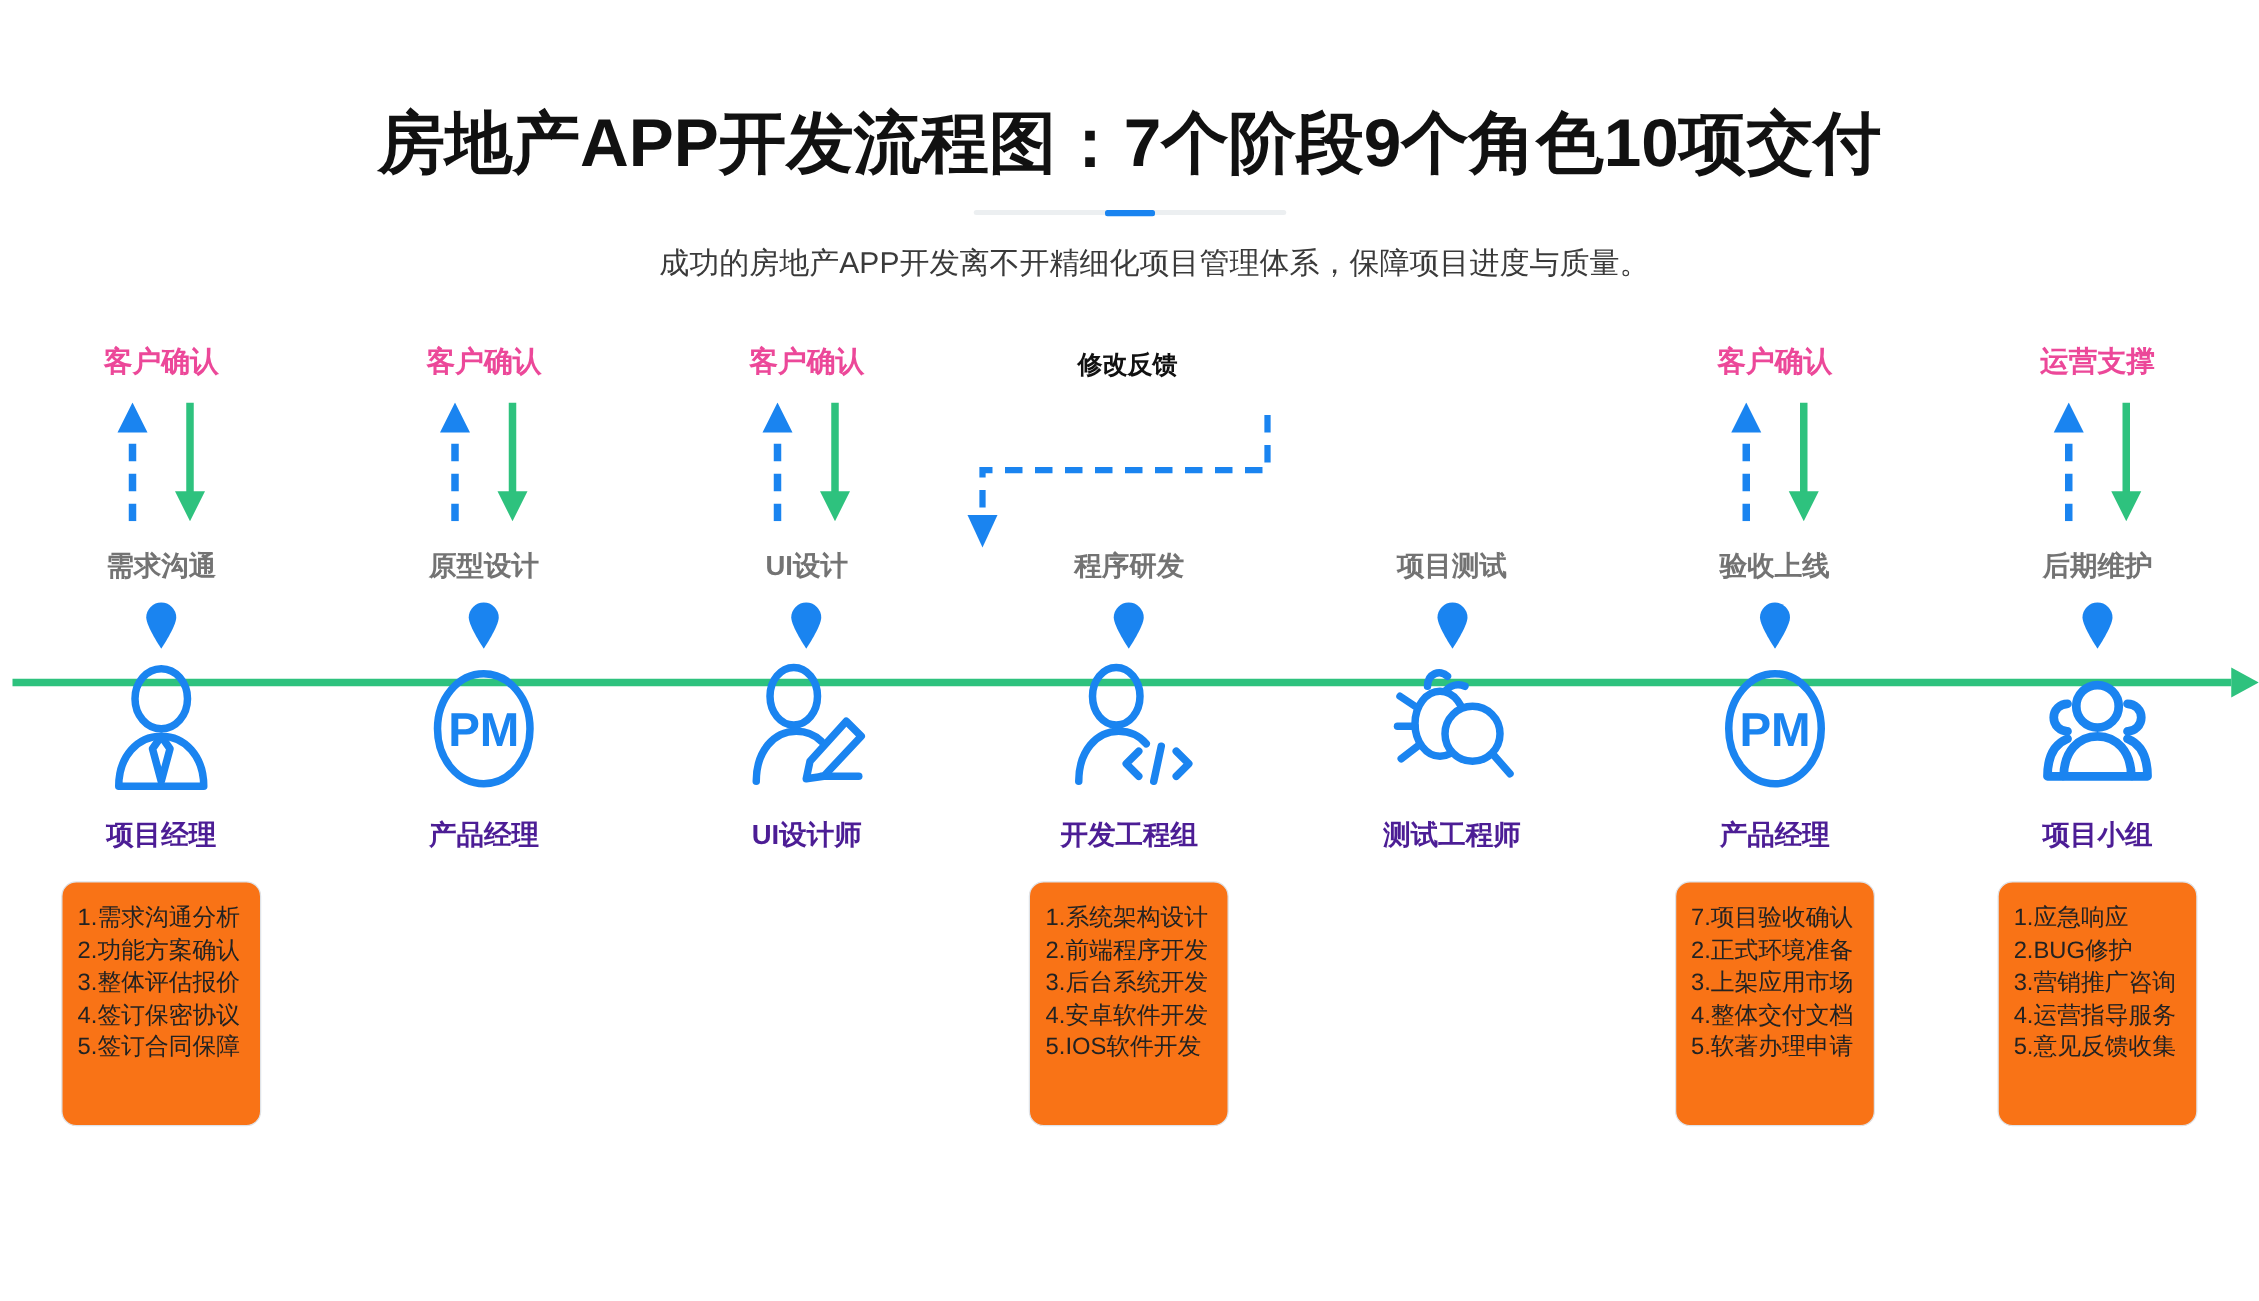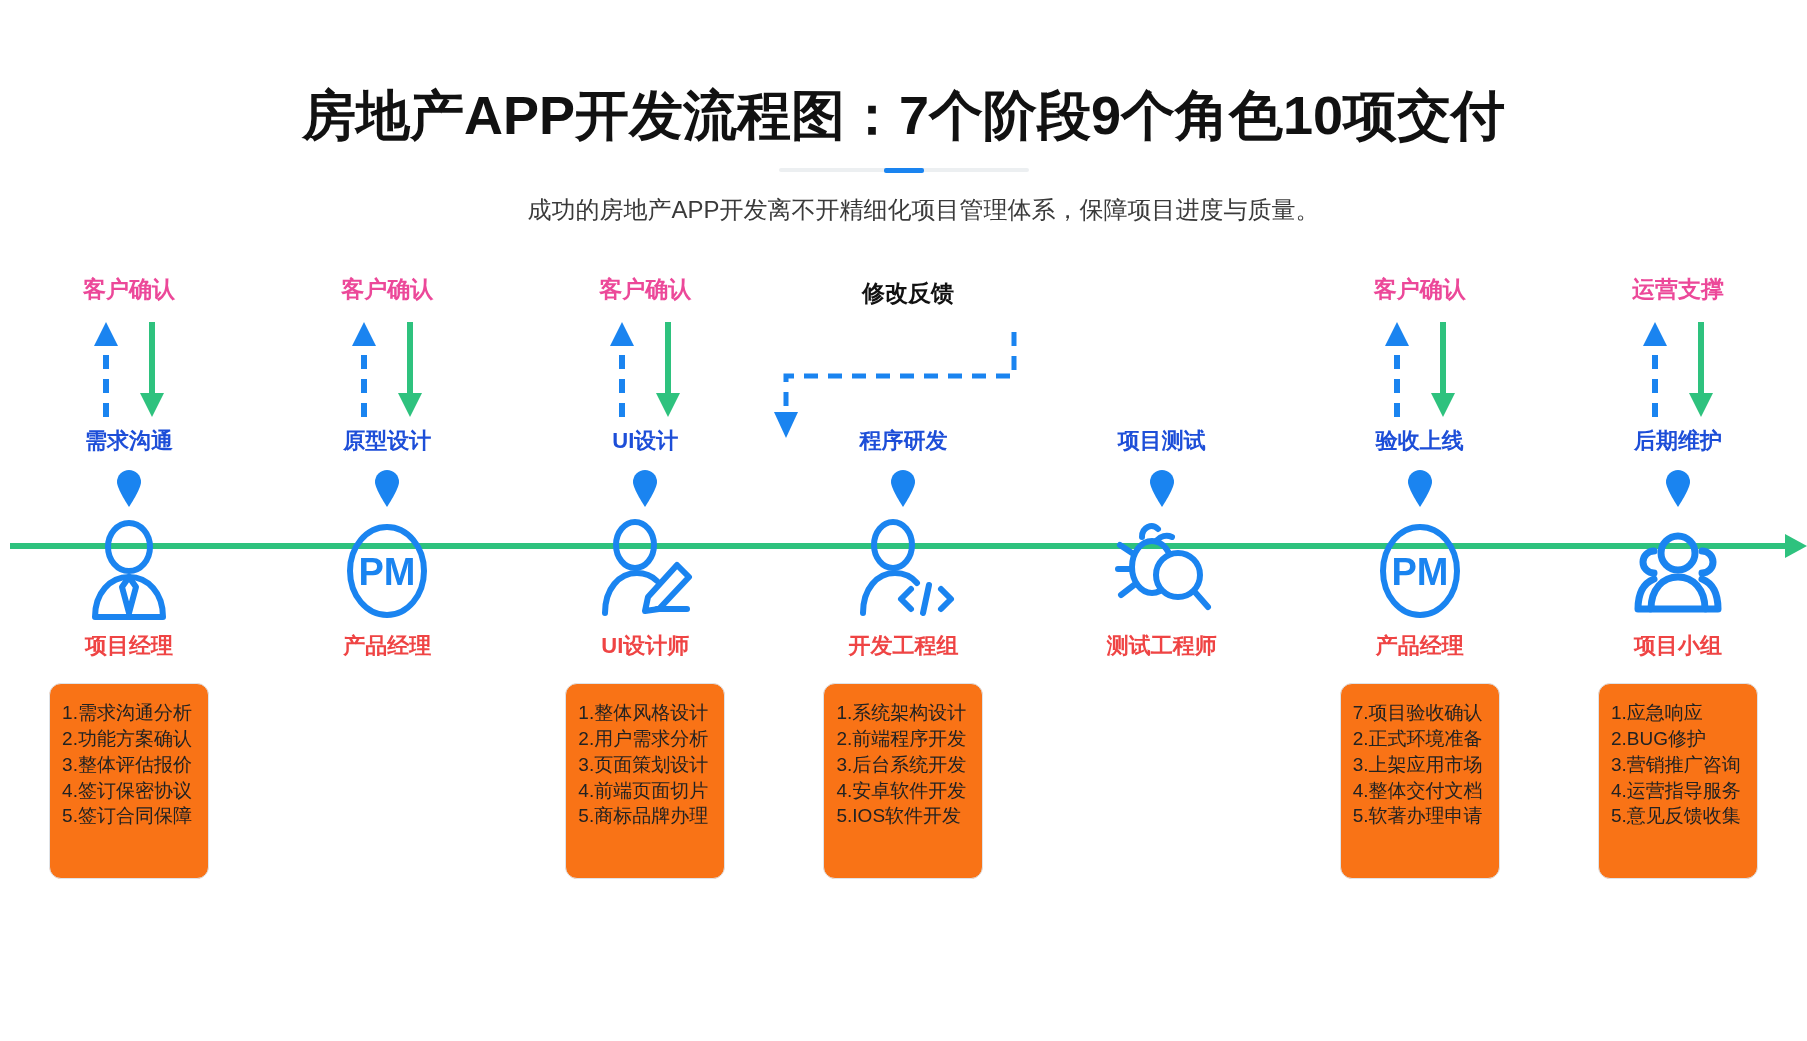--- a/index.html
+++ b/index.html
@@ -37,42 +37,42 @@
          align-items: center; }
 
   .phase-label { height: 34px; font-size: 23px; font-weight: 700; color: #ec4899;
                  line-height: 34px; white-space: nowrap; }
 
   .arrows { height: 95px; width: 72px; position: relative; margin-top: 16px; }
   .arrow { position: absolute; top: 0; width: 26px; height: 95px; }
   .arrow.up   { left: 0; }
   .arrow.down { right: 0; }
 
-  .stage-name { margin-top: 8px; height: 32px; font-size: 22px; font-weight: 700;
-                color: #1d4ed8; line-height: 32px; white-space: nowrap; }
+  .stage-name { margin-top: 20px; height: 32px; font-size: 22px; font-weight: 700;
+                color: #737373; line-height: 32px; white-space: nowrap; }
 
   .pin-slot { height: 58px; position: relative; width: 40px; }
   .pin { position: absolute; left: 50%; transform: translateX(-50%); top: 12px;
          width: 26px; height: 38px; }
 
   .role-icon { height: 108px; width: 108px; margin-top: 2px; }
   .role-icon svg { width: 108px; height: 108px; display:block; }
 
-  .role-name { margin-top: 6px; height: 30px; font-size: 22px; font-weight: 700;
-               color: #ef4444; line-height: 30px; white-space: nowrap; }
+  .role-name { margin-top: 16px; height: 30px; font-size: 22px; font-weight: 700;
+               color: #4c1d95; line-height: 30px; white-space: nowrap; }
 
   .task-box { margin-top: 22px; width: 160px; min-height: 196px;
               border: 1px solid #dfe3e8; border-radius: 12px;
               padding: 16px 8px 14px 12px; background: #f97316; }
   .task-box li { list-style: none; font-size: 19px; color: #222; line-height: 1.36;
                  white-space: nowrap; }
 
   
   .feedback { position: absolute; pointer-events: none; }
-  .feedback-label { position: absolute; font-size: 23px; font-weight: 700;
+  .feedback-label { position: absolute; font-size: 20px; font-weight: 700;
                     color: #111; white-space: nowrap; }
 </style>
 </head>
 <body>
 
 <div class="page">
 
   <div class="header">
     <div class="title">房地产APP开发流程图：7个阶段9个角色10项交付</div>
     <div class="divider">
@@ -176,27 +176,20 @@
         </div>
         <div class="role-icon">
           <svg viewBox="0 0 108 108" fill="none" stroke="#1a84f0" stroke-width="6" stroke-linecap="round" stroke-linejoin="round">
             <ellipse cx="44" cy="28" rx="19" ry="23"></ellipse>
             <path d="M14,96 C14,72 28,56 46,56 C54,56 61,59 66,64"></path>
             <path d="M86,48 L98,60 L68,92 L54,94 L57,80 Z"></path>
             <path d="M66,92 L96,92"></path>
           </svg>
         </div>
         <div class="role-name">UI设计师</div>
-        <ul class="task-box">
-          <li>1.整体风格设计</li>
-          <li>2.用户需求分析</li>
-          <li>3.页面策划设计</li>
-          <li>4.前端页面切片</li>
-          <li>5.商标品牌办理</li>
-        </ul>
       </div>
 
       <div class="col">
         <div class="phase-label"></div>
         <div class="arrows"></div>
         <div class="stage-name">程序研发</div>
         <div class="pin-slot">
           <svg class="pin" viewBox="0 0 26 38">
             <path d="M13,38 C13,38 1,20 1,13 A12,12 0 1,1 25,13 C25,20 13,38 13,38 Z" fill="#1a84f0"></path>
           </svg>

